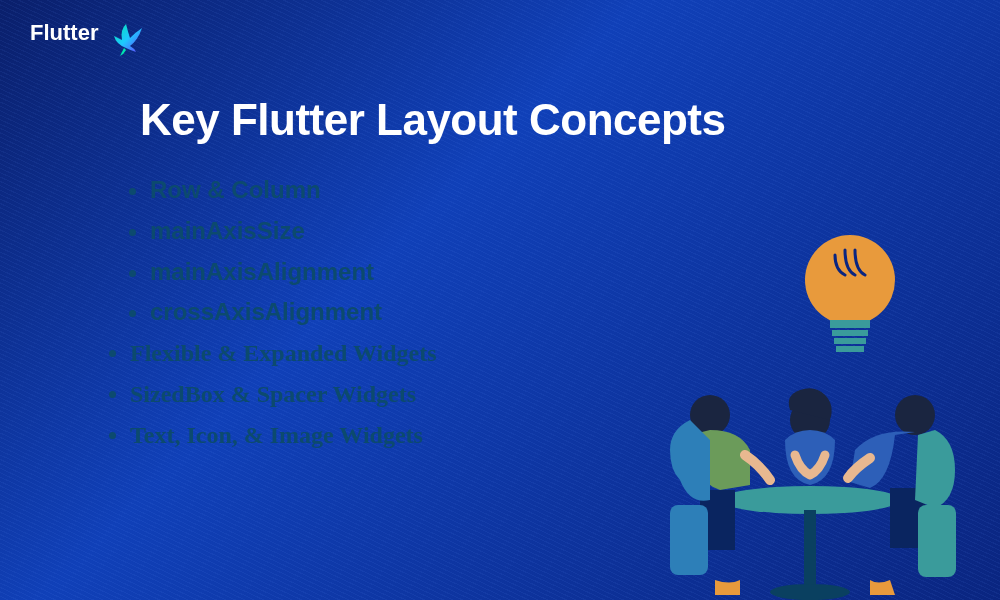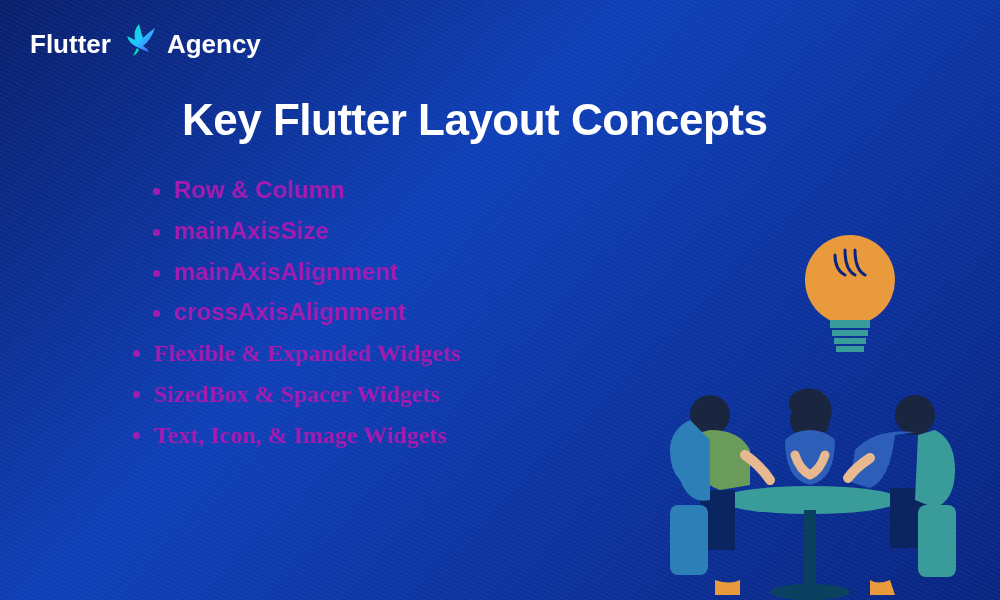--- a/index.html
+++ b/index.html
@@ -23,45 +23,44 @@
         rgba(100,150,255,0.08) 3px,
         rgba(100,150,255,0.08) 4px
       );
       pointer-events: none;
     }
     .logo {
       position: absolute;
       top: 20px;
       left: 30px;
       display: flex;
-      align-items: flex-end;
+      align-items: flex-start;
       gap: 8px;
       color: #fff;
-      font-size: 26px;
+      font-size: 22px;
       font-weight: bold;
     }
     .logo-bird {
       width: 40px;
       height: 40px;
     }
     .title {
       position: absolute;
       top: 95px;
       left: 140px;
       color: #fff;
       font-size: 44px;
       font-weight: 800;
       letter-spacing: -0.5px;
-      margin-left: 42px;
     }
     .bullets {
       position: absolute;
       top: 170px;
-      left: 148px;
-      color: #a21caf;
+      left: 124px;
+      color: #0c4a6e;
       font-size: 24px;
       font-weight: 700;
       line-height: 1.7;
     }
     .bullets li {
       list-style: disc;
       margin-left: 26px;
     }
     .offset-neg { margin-left: 6px !important; font-family: Liberation Serif, serif; }
     .illustration {
@@ -81,21 +80,20 @@
     <defs>
       <linearGradient id="birdgrad" x1="0" y1="0" x2="1" y2="1">
         <stop offset="0%" stop-color="#00e5b0"></stop>
         <stop offset="50%" stop-color="#1ec8ff"></stop>
         <stop offset="100%" stop-color="#6a3bff"></stop>
       </linearGradient>
     </defs>
     <path fill="url(#birdgrad)" d="M20 28 Q10 24 8 16 Q12 18 16 20 Q14 10 20 4 Q22 12 24 18 Q30 12 36 8 Q32 20 24 26 Q28 28 30 32 Q24 30 20 28 Z"></path>
     <path fill="#00e5b0" d="M18 28 Q16 32 14 36 Q18 34 20 30 Z"></path>
   </svg>
-  <span>Agency</span>
 </div>
 
 <h1 class="title">Key Flutter Layout Concepts</h1>
 
 <ul class="bullets">
   <li>Row &amp; Column</li>
   <li>mainAxisSize</li>
   <li>mainAxisAlignment</li>
   <li>crossAxisAlignment</li>
   <li class="offset-neg">Flexible &amp; Expanded Widgets</li>

